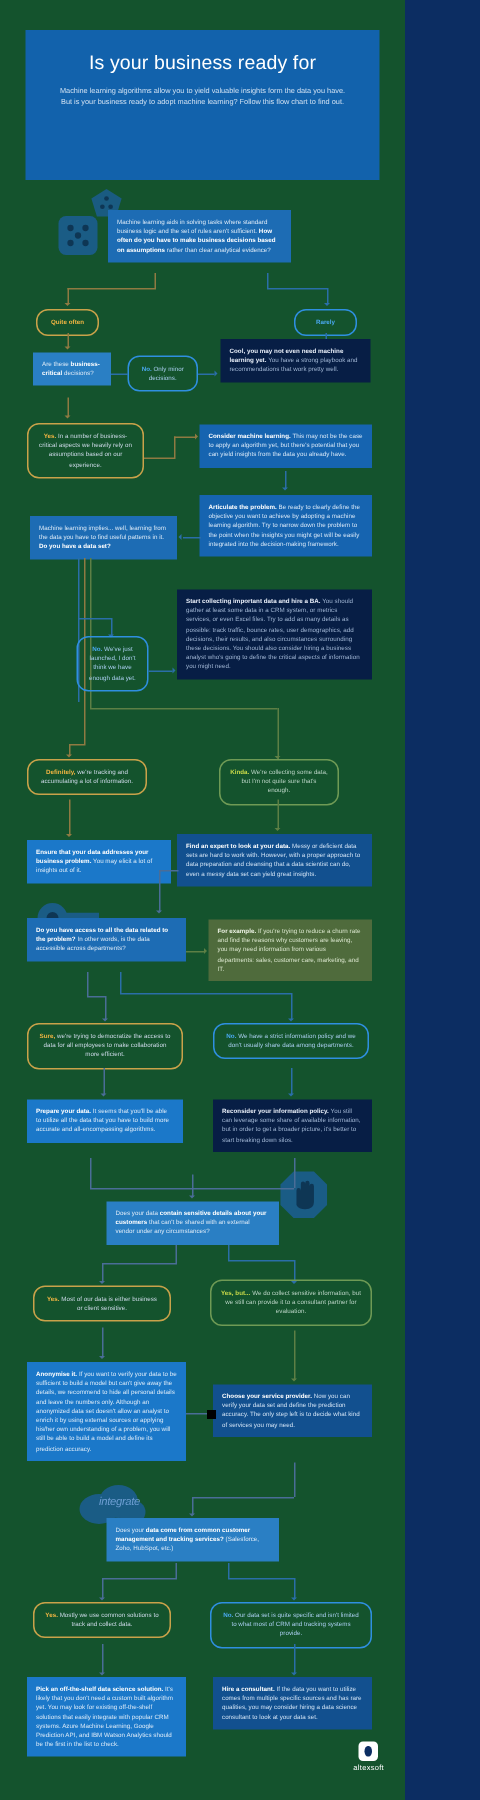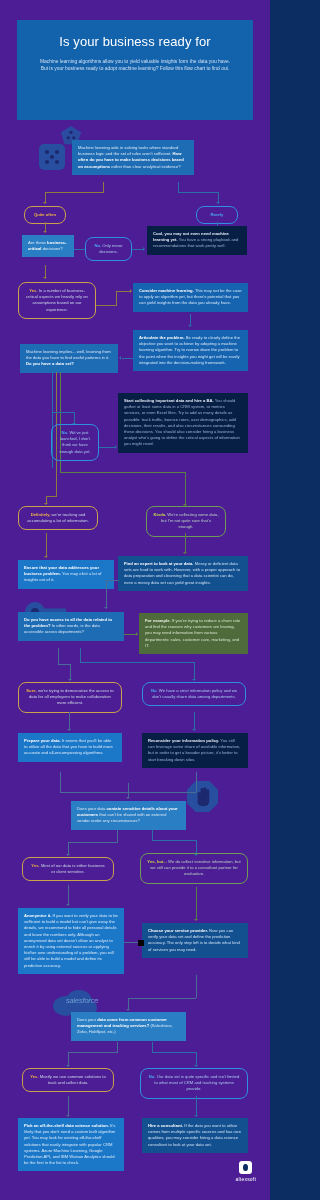--- a/index.html
+++ b/index.html
@@ -7,21 +7,21 @@
     width: 270px;
     height: 1200px;
     background: #0c2d62;
     font-family: "Liberation Sans", sans-serif;
     overflow: hidden;
   }
   #page {
     position: relative;
     width: 270px;
     height: 1200px;
-    background: #4c1d95;
+    background: #14532d;
   }
   
   .header {
     position: absolute;
     left: 17px; top: 20px;
     width: 236px; height: 100px;
     background: #1262ac;
     padding: 14px 14px 0 14px;
     text-align: center;
   }
@@ -170,21 +170,21 @@
   <svg class="icon" style="left:186px; top:780px;" width="33" height="33" viewBox="0 0 34 34">
     <path d="M10 1 H24 L33 10 V24 L24 33 H10 L1 24 V10 Z" fill="#1d5fa3"></path>
     <path d="M12 24 V14 q0-1.6 1.5-1.6 T15 14 V9.5 q0-1.6 1.5-1.6 T18 9.5 V9 q0-1.6 1.5-1.6 T21 9 V11 q0-1.6 1.5-1.6 T24 11 V22 q0 5-6 5 q-4.5 0-6-3 Z" fill="#0c2d62"></path>
   </svg>
 
   <svg class="icon" style="left:52px; top:988px;" width="46" height="30" viewBox="0 0 46 30">
     <ellipse cx="14" cy="18" rx="13" ry="10" fill="#1d5fa3"></ellipse>
     <ellipse cx="27" cy="13" rx="13" ry="11" fill="#1d5fa3"></ellipse>
     <ellipse cx="36" cy="20" rx="9" ry="8" fill="#1d5fa3"></ellipse>
   </svg>
-  <div class="sf-text" style="left:66px; top:996px;">salesforce</div>
+  <div class="sf-text" style="left:66px; top:996px;">integrate</div>
 
   <div class="node qbox" style="left:72px; top:140px; width:122px;">
     <span>Machine learning aids in solving tasks where standard business logic and the set of rules aren't sufficient. </span><b>How often do you have to make business decisions based on assumptions</b><span> rather than clear analytical evidence?</span>
   </div>
 
   <div class="ln v warm" style="left:103px; top:182px; height:10px;"></div>
   <div class="ln h warm" style="left:45px; top:192px; width:59px;"></div>
   <div class="ln v warm" style="left:45px; top:192px; height:10px;"></div>
   <div class="arrow down warm" style="left:43px; top:202px;"></div>
 

